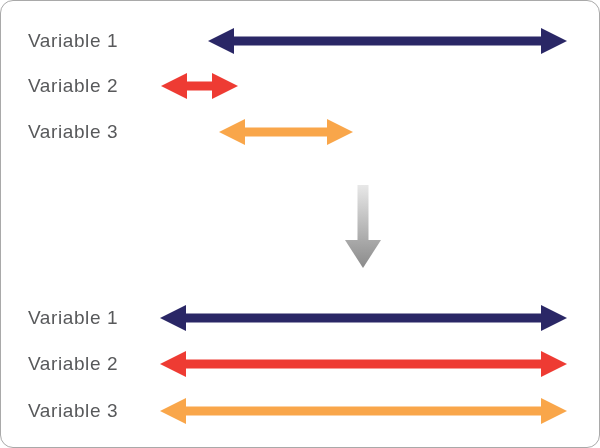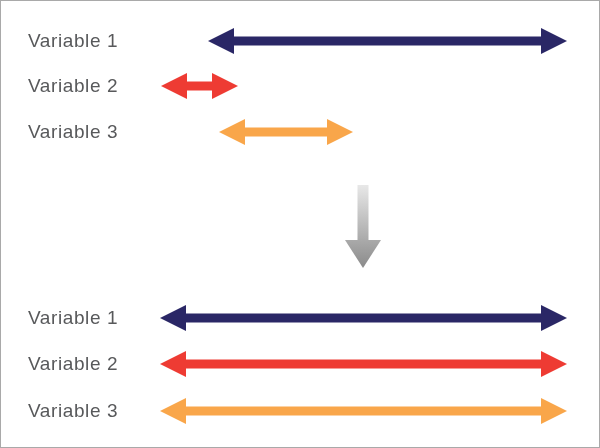--- a/index.html
+++ b/index.html
@@ -7,21 +7,21 @@
     padding: 0;
     background: #ffffff;
     font-family: "Liberation Sans", sans-serif;
   }
   .frame {
     position: relative;
     width: 600px;
     height: 448px;
     box-sizing: border-box;
     border: 1px solid #a9a9a9;
-    border-radius: 0;
+    border-radius: 13px;
     background: #ffffff;
     overflow: hidden;
     text-align: center;
   }
   .arrow-canvas {
     position: absolute;
     left: 0;
     top: 0;
     width: 600px;
     height: 448px;

